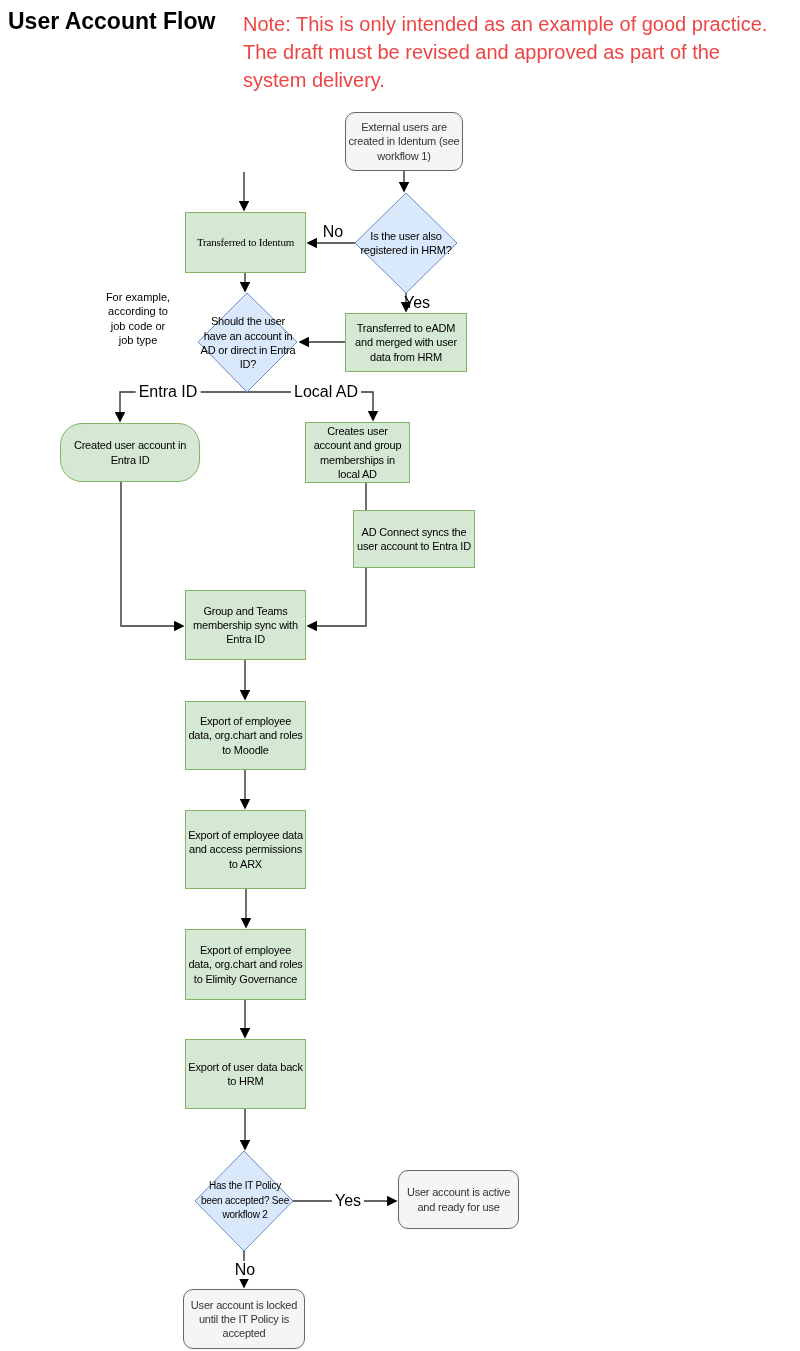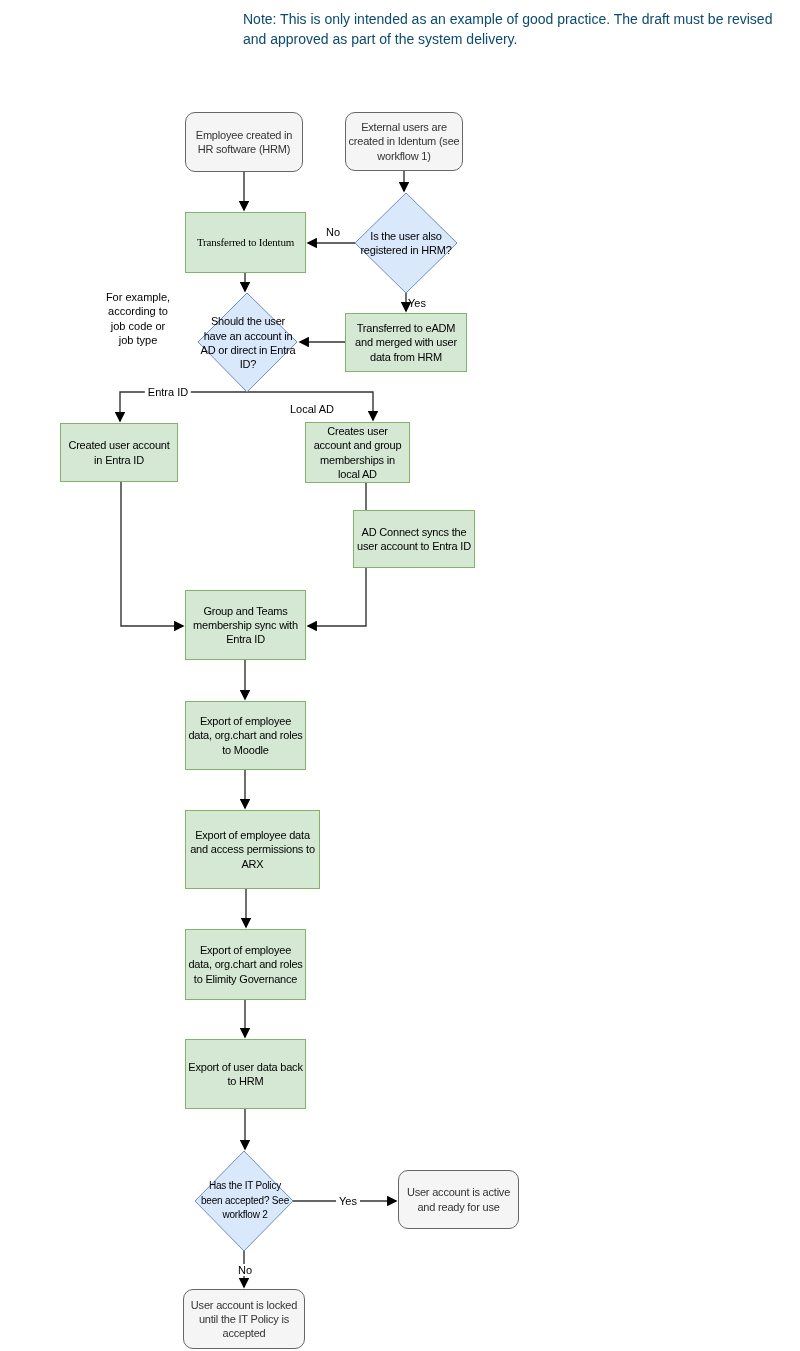--- a/index.html
+++ b/index.html
@@ -1,39 +1,40 @@
 <!DOCTYPE html>
 <html style="--process-fill: #d5e8d4; --process-stroke: #82b366; --decision-fill: #dae8fc; --decision-stroke: #6c8ebf; --terminal-fill: #f5f5f5; --terminal-stroke: #666666; --edge-color: #333333;"><head>
 <meta charset="utf-8">
 <style>
   html,body{margin:0;padding:0;background:#ffffff;}
   body{font-family:"Liberation Sans", sans-serif;}
   .canvas{position:relative;width:800px;height:1351px;background:#ffffff;overflow:hidden;}
   .title{position:absolute;left:8px;top:8px;font-size:23px;font-weight:700;color:#000;white-space:nowrap;}
-  .note{position:absolute;left:243px;top:10px;width:535px;font-size:14px;line-height:1.4;color:#0c4a6e;}
+  .note{position:absolute;left:243px;top:10px;width:535px;font-size:20px;line-height:1.4;color:#ef4444;}
   .wires{position:absolute;left:0;top:0;}
   .edge{stroke:var(--edge-color,#333);stroke-width:1.4;fill:none;}
   .diamond{fill:var(--decision-fill,#dae8fc);stroke:var(--decision-stroke,#6c8ebf);stroke-width:1;}
   .node{position:absolute;box-sizing:border-box;display:flex;align-items:center;justify-content:center;
         text-align:center;font-size:11px;letter-spacing:-0.2px;line-height:1.3;padding:2px;}
   .proc{background:var(--process-fill,#d5e8d4);border:1px solid var(--process-stroke,#82b366);color:#000;}
   .term{background:var(--terminal-fill,#f5f5f5);border:1px solid var(--terminal-stroke,#666666);
         border-radius:10px;color:#333;}
   .dtext{position:absolute;display:flex;align-items:center;justify-content:center;text-align:center;
          font-size:11px;letter-spacing:-0.2px;line-height:1.3;color:#000;}
   .dtext.small{font-size:10px;line-height:1.45;}
-  .elabel{position:absolute;transform:translate(-50%,-50%);font-size:11px;color:#000;white-space:nowrap;}
+  .elabel{position:absolute;transform:translate(-50%,-50%);font-size:16px;color:#000;white-space:nowrap;}
   .onwire{background:#fff;padding:0 3px;}
   .annotation{position:absolute;font-size:11px;line-height:1.3;text-align:center;color:#000;}
 </style>
 </head>
 <body>
 
 <div class="canvas">
 
+  <div class="title">User Account Flow</div>
   <div class="note">Note: This is only intended as an example of good practice. The draft must be revised and approved as part of the system delivery.</div>
 
   <svg class="wires" width="800" height="1351">
     <defs>
       <marker id="ah" viewBox="0 0 10 10" refX="8.5" refY="5" markerWidth="7.5" markerHeight="7.5" orient="auto-start-reverse">
         <path d="M0,0 L10,5 L0,10 z" fill="#000"></path>
       </marker>
     </defs>
 
     <path class="edge" d="M244,172 L244,210" marker-end="url(#ah)"></path>
@@ -53,55 +54,52 @@
     <path class="edge" d="M245,1000 L245,1037" marker-end="url(#ah)"></path>
     <path class="edge" d="M245,1109 L245,1149" marker-end="url(#ah)"></path>
     <path class="edge" d="M293,1201 L396,1201" marker-end="url(#ah)"></path>
     <path class="edge" d="M244,1251 L244,1287" marker-end="url(#ah)"></path>
 
     <polygon class="diamond" points="406,193 457,243 406,293 355,243"></polygon>
     <polygon class="diamond" points="247,293 297,342 247,392 198,342"></polygon>
     <polygon class="diamond" points="244,1151 293,1201 244,1251 195,1201"></polygon>
   </svg>
 
-  <div class="node term" style="left:185px;top:112px;width:118px;height:60px;">
-    <span>Employee created in HR software (HRM)</span>
-  </div>
   <div class="node term" style="left:345px;top:112px;width:118px;height:59px;">
     <span>External users are created in Identum (see workflow 1)</span>
   </div>
   <div class="node term" style="left:398px;top:1170px;width:121px;height:59px;">
     <span>User account is active and ready for use</span>
   </div>
   <div class="node term" style="left:183px;top:1289px;width:122px;height:60px;">
     <span>User account is locked until the IT Policy is accepted</span>
   </div>
 
   <div class="node proc" style="left:185px;top:212px;width:121px;height:61px;font-family:Liberation Serif, serif;">
     <span>Transferred to Identum</span>
   </div>
   <div class="node proc" style="left:345px;top:313px;width:122px;height:59px;">
     <span>Transferred to eADM and merged with user data from HRM</span>
   </div>
-  <div class="node proc" style="left:60px;top:423px;width:118px;height:59px;">
+  <div class="node proc" style="left:60px;top:423px;width:140px;height:59px;border-radius:22px;">
     <span>Created user account in Entra ID</span>
   </div>
   <div class="node proc" style="left:305px;top:422px;width:105px;height:61px;">
     <span>Creates user account and group memberships in local AD</span>
   </div>
   <div class="node proc" style="left:305px;top:510px;width:122px;height:58px;margin-left:48px;">
     <span>AD Connect syncs the user account to Entra ID</span>
   </div>
   <div class="node proc" style="left:185px;top:590px;width:121px;height:70px;">
     <span>Group and Teams membership sync with Entra ID</span>
   </div>
   <div class="node proc" style="left:185px;top:701px;width:121px;height:69px;">
     <span>Export of employee data, org.chart and roles to Moodle</span>
   </div>
-  <div class="node proc" style="left:185px;top:810px;width:135px;height:79px;">
+  <div class="node proc" style="left:185px;top:810px;width:121px;height:79px;">
     <span>Export of employee data and access permissions to ARX</span>
   </div>
   <div class="node proc" style="left:185px;top:929px;width:121px;height:71px;">
     <span>Export of employee data, org.chart and roles to Elimity Governance</span>
   </div>
   <div class="node proc" style="left:185px;top:1039px;width:121px;height:70px;">
     <span>Export of user data back to HRM</span>
   </div>
 
   <div class="dtext" style="left:360px;top:211px;width:92px;height:64px;">
@@ -112,17 +110,17 @@
   </div>
   <div class="dtext small" style="left:197px;top:1173px;width:96px;height:56px;">
     <span>Has the IT Policy been accepted? See workflow 2</span>
   </div>
 
   <div class="annotation" style="left:102px;top:290px;width:72px;">For example, according to job code or job type</div>
 
   <div class="elabel" style="left:333px;top:232px;">No</div>
   <div class="elabel" style="left:417px;top:303px;">Yes</div>
   <div class="elabel onwire" style="left:168px;top:392px;">Entra ID</div>
-  <div class="elabel onwire" style="left:312px;top:392px;margin-top:17px;">Local AD</div>
+  <div class="elabel onwire" style="left:326px;top:392px;">Local AD</div>
   <div class="elabel onwire" style="left:348px;top:1201px;">Yes</div>
   <div class="elabel onwire" style="left:245px;top:1270px;">No</div>
 
 </div>
 
 </body></html>

